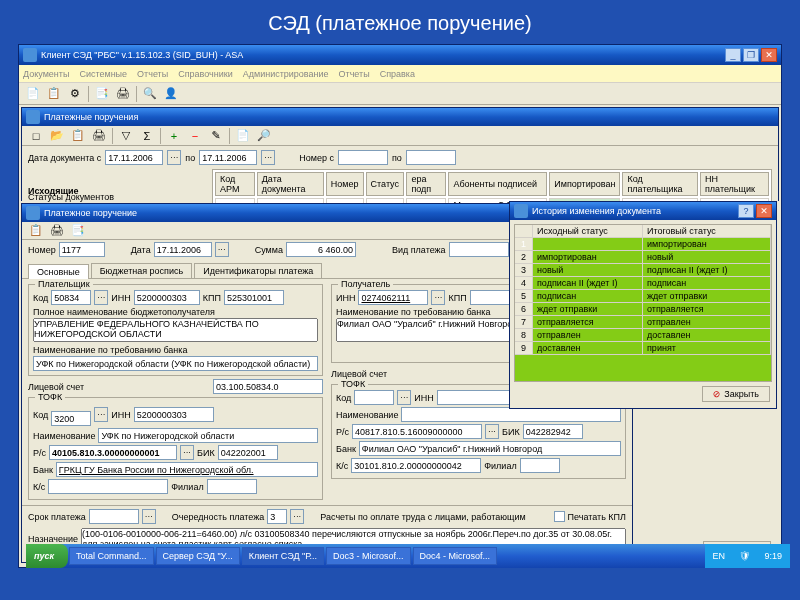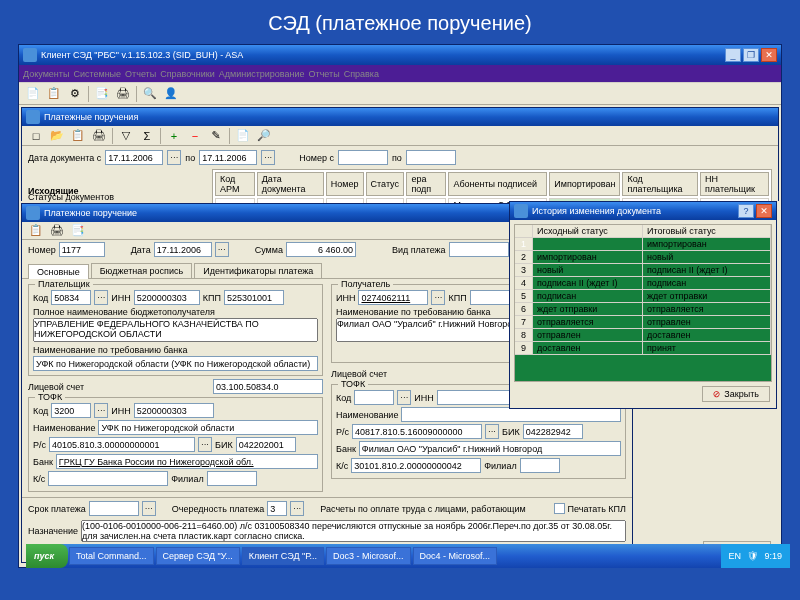--- a/index.html
+++ b/index.html
@@ -5,21 +5,21 @@
 *{box-sizing:border-box;margin:0;padding:0;font-family:Tahoma,Arial,sans-serif;font-size:9px}
 body{background:#2050b0;width:800px;height:600px;overflow:hidden;position:relative}
 .slide-title{color:#fff;font-size:20px;text-align:center;padding:12px 0 8px;font-weight:normal}
 .app{position:absolute;left:18px;top:44px;width:764px;height:524px;background:#ece9d8;border:1px solid #0a246a}
 .titlebar{background:linear-gradient(180deg,#3b8df0 0%,#1658c4 50%,#0a3d9f 100%);height:20px;display:flex;align-items:center;padding:0 4px;color:#fff;font-size:10px}
 .titlebar .tico{width:14px;height:14px;background:#4a90d9;border-radius:2px;margin-right:4px;display:inline-block}
 .titlebar .sp{flex:1}
 .winbtns{display:flex;gap:2px}
 .winbtn{width:16px;height:14px;background:#c8ddf5;border:1px solid #5a8fd8;font-size:9px;display:flex;align-items:center;justify-content:center;color:#1a4b9e}
 .winbtn.close{background:#e87050;color:#fff;border-color:#c04020}
-.menubar{background:#4c1d95;height:18px;display:flex;align-items:center;padding:0 4px;color:#888;gap:4px;border-bottom:1px solid #d4d0c8}
+.menubar{background:#fef9c3;height:18px;display:flex;align-items:center;padding:0 4px;color:#888;gap:10px;border-bottom:1px solid #d4d0c8}
 .menubar span{font-size:9px}
 .toolbar{background:#ece9d8;height:22px;display:flex;align-items:center;padding:0 4px;gap:1px;border-bottom:1px solid #aca899}
 .tbtn{width:20px;height:18px;border:1px solid transparent;display:flex;align-items:center;justify-content:center;font-size:11px}
 .tsep{width:1px;height:16px;background:#aca899;margin:0 2px}
 .sub{position:absolute;background:#ece9d8;border:1px solid #0a246a}
 .sub .titlebar{height:18px}
 .filters{padding:4px 6px;display:flex;align-items:center;gap:4px;background:#ece9d8;flex-wrap:wrap}
 .lbl{font-size:9px;color:#000}
 input.f,select.f{font-size:9px;border:1px solid #7f9db9;padding:1px 2px;background:#fff;height:15px}
 .dots{width:14px;height:15px;border:1px solid #7f9db9;background:#ece9d8;font-size:8px;text-align:center;line-height:13px}
@@ -32,21 +32,21 @@
 .tab.active{background:#fff;position:relative;top:1px}
 .section{padding:3px 6px}
 .group{border:1px solid #aca899;padding:4px;margin:2px 0;position:relative}
 .group-title{position:absolute;top:-6px;left:6px;background:#ece9d8;padding:0 3px;font-size:9px}
 .cols{display:flex;gap:8px}
 .col{flex:1}
 .btn{border:1px solid #aca899;background:#ece9d8;padding:2px 10px;font-size:9px;display:inline-flex;align-items:center;gap:4px}
 .taskbar{position:absolute;left:26px;bottom:32px;width:764px;height:24px;background:linear-gradient(180deg,#3c8cde 0%,#215dce 50%,#1344af 100%);display:flex;align-items:center}
 .start{background:linear-gradient(180deg,#4ab54e 0%,#2d8a2f 100%);height:24px;padding:0 14px 0 8px;color:#fff;font-weight:bold;font-style:italic;font-size:11px;display:flex;align-items:center;border-radius:0 8px 8px 0}
 .tbitem{background:#3a72d8;border:1px solid #2a5bbb;margin:0 1px;padding:2px 6px;color:#fff;font-size:9px;height:18px;display:flex;align-items:center;max-width:110px;overflow:hidden;white-space:nowrap}
-.tray{margin-left:auto;background:#1b9fe8;height:24px;display:flex;align-items:center;padding:0 8px;gap:6px;color:#fff;font-size:9px}
+.tray{margin-left:auto;background:#1b9fe8;height:24px;display:flex;align-items:center;padding:0 8px;gap:14px;color:#fff;font-size:9px}
 .hist-row{display:flex;border-bottom:1px solid #d4d0c8}
 .hist-row span{padding:1px 4px;font-size:9px;border-right:1px solid #d4d0c8}
 .hist-row .n{width:18px;text-align:center;background:#ece9d8}
 .hist-row .c1{width:110px}
 .hist-row .c2{flex:1}
 .hist-sel{background:#316ac5;color:#fff}
 .chk{width:11px;height:11px;border:1px solid #7f9db9;background:#fff;display:inline-block;vertical-align:middle}
 </style>
 </head>
 <body>
@@ -204,32 +204,32 @@
         </div>
         <div class="row" style="padding:1px 0">
           <span class="lbl">Лицевой счет</span>
           <span style="flex:1"></span>
           <input class="f" style="width: 110px;" value="03.100.50834.0">
         </div>
         <div class="group">
           <span class="group-title">ТОФК</span>
           <div class="row" style="padding:1px 0">
             <span class="lbl">Код</span>
-            <input class="f" style="width: 40px;" value="3200">
+            <input class="f" style="width: 40px; margin-top: 8px;" value="3200">
             <div class="dots">···</div>
             <span class="lbl">ИНН</span>
             <input class="f" style="width: 80px;" value="5200000303">
           </div>
           <div class="row" style="padding:1px 0">
             <span class="lbl">Наименование</span>
             <input class="f" style="flex: 1 1 0%;" value="УФК по Нижегородской области">
           </div>
           <div class="row" style="padding:1px 0">
             <span class="lbl">Р/с</span>
-            <input class="f" style="width: 146px;" value="40105.810.3.00000000001">
+            <input class="f" style="width: 128px; font-weight: bold;" value="40105.810.3.00000000001">
             <div class="dots">···</div>
             <span class="lbl">БИК</span>
             <input class="f" style="width: 60px;" value="042202001">
           </div>
           <div class="row" style="padding:1px 0">
             <span class="lbl">Банк</span>
             <input class="f" style="flex: 1 1 0%; text-decoration: underline;" value="ГРКЦ ГУ Банка России по Нижегородской обл.">
           </div>
           <div class="row" style="padding:1px 0">
             <span class="lbl">К/с</span>
@@ -320,21 +320,21 @@
   <div class="sub" style="left:490px;top:156px;width:268px;height:208px">
     <div class="titlebar">
       <span class="tico"></span>
       <span>История изменения документа</span>
       <span class="sp"></span>
       <div class="winbtns">
         <div class="winbtn">?</div>
         <div class="winbtn close">✕</div>
       </div>
     </div>
-    <div style="background:#15803d;border:1px solid #aca899;margin:4px;height:158px;overflow:hidden">
+    <div style="background:#84cc16;border:1px solid #aca899;margin:4px;height:158px;overflow:hidden">
       <div class="hist-row" style="background:#ece9d8;font-weight:normal">
         <span class="n"></span>
         <span class="c1">Исходный статус</span>
         <span class="c2">Итоговый статус</span>
       </div>
       <div id="hist-rows">
           <div class="hist-row ">
             <span class="n hist-sel">1</span>
             <span class="c1"></span>
             <span class="c2">импортирован</span>

